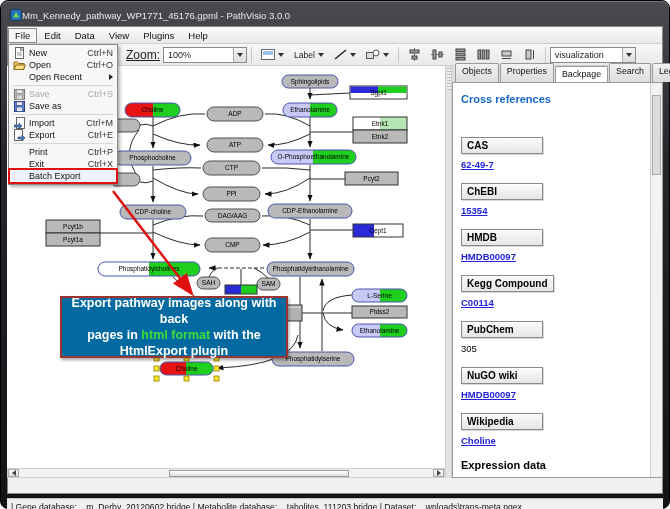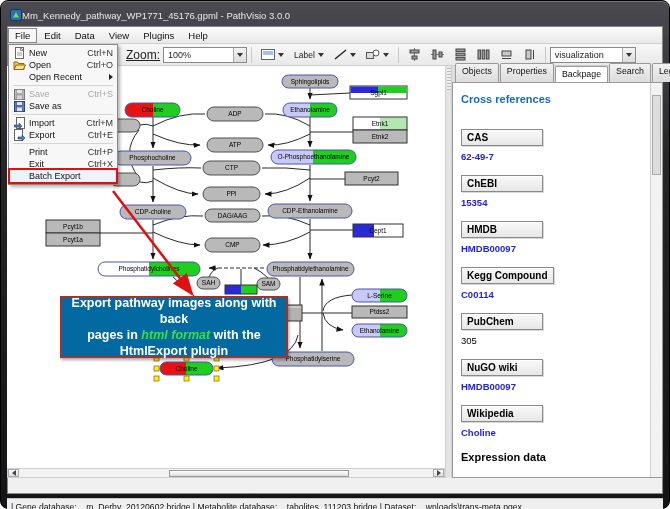--- a/index.html
+++ b/index.html
@@ -41,26 +41,26 @@
   #splitter{left:445px;top:66px;width:7px;height:412px;background:#e4e4e4;border-left:1px solid #cfcfcf;border-right:1px solid #cfcfcf;}
   #splitter .knob{position:absolute;left:1px;top:2px;width:4px;height:22px;background:repeating-linear-gradient(#bbb 0 1px,#eee 1px 3px);}
 
   
   #tabsrow{left:452px;top:66px;width:211px;height:16px;background:#dedede;display:flex;align-items:flex-end;padding-left:3px;font-size:8.8px;}
   .tab{padding:2px 6px 1px 6px;border:1px solid #9a9a9a;border-bottom:none;background:linear-gradient(#f2f2f2,#dcdcdc);
     margin-right:1px;border-radius:2px 2px 0 0;color:#111;height:19px;}
   .tab.active{background:#ffffff;height:16px;box-shadow:0 -1px 0 #fff inset;}
   #panel{left:452px;top:82px;width:211px;height:396px;background:#ffffff;border:1px solid #9a9a9a;overflow:hidden;}
   #panel-inner{position:absolute;left:8px;top:10px;right:16px;}
-  #bp-heading{color:#1668c8;font-weight:bold;font-size:11px;margin-bottom:24px;}
+  #bp-heading{color:#1668c8;font-weight:bold;font-size:11px;margin-bottom:32px;}
   .bp-sec{margin-bottom:13px;}
   .bp-box{min-width:82px;width:fit-content;border:1px solid #8a8a8a;box-shadow:inset 0 1px 0 #fff,1px 1px 0 #d8d8d8;
     background:linear-gradient(#fafafa,#e6e6e6);font-weight:bold;font-size:10px;color:#000;padding:2px 5px;}
   .bp-val{margin-top:5px;font-size:9.5px;}
-  .bp-val.link{color:#2222dd;font-weight:bold;}
+  .bp-val.link{color:#2222dd;font-weight:bold;text-decoration:underline;}
   #bp-footer{font-weight:bold;font-size:11px;color:#000;margin-top:4px;}
   #panel-scroll{position:absolute;right:0;top:0;width:12px;height:100%;background:#f2f2f2;border-left:1px solid #d0d0d0;}
   #panel-scroll .thumb{position:absolute;left:1px;top:12px;width:9px;height:80px;background:#dcdcdc;border:1px solid #aaa;}
 
   
   #hscroll{left:7px;top:468px;width:438px;height:10px;background:#f2f2f2;border:1px solid #cfcfcf;display:flex;align-items:center;}
   .sbtn{width:11px;height:8px;background:linear-gradient(#fdfdfd,#dcdcdc);border:1px solid #aaa;display:flex;align-items:center;justify-content:center;}
   .tri-l{width:0;height:0;border-top:3px solid transparent;border-bottom:3px solid transparent;border-right:4px solid #444;}
   .tri-r{width:0;height:0;border-top:3px solid transparent;border-bottom:3px solid transparent;border-left:4px solid #444;}
   #hthumb{position:absolute;left:150px;top:1px;width:180px;height:7px;background:linear-gradient(#fff,#ddd);border:1px solid #999;}
@@ -78,21 +78,21 @@
   .fm-short{color:#333;}
   .fm-row.disabled .fm-label,.fm-row.disabled .fm-short{color:#a8a8a8;}
   .fm-sep{height:1px;background:#d5d5d5;margin:2px 3px;}
   .fm-sub{width:0;height:0;border-top:3px solid transparent;border-bottom:3px solid transparent;border-left:4px solid #222;}
   .fm-row.highlight{outline:2px solid #e01010;outline-offset:0px;background:#eef2fb;}
 
   
   #annotation{left:60px;top:296px;width:228px;height:62px;z-index:30;background:#0369a1;
     border:2px solid #9c3431;color:#fff;font-weight:bold;font-size:12.5px;line-height:1.3;
     display:flex;flex-direction:column;justify-content:center;text-align:center;box-shadow:1px 2px 3px rgba(0,0,0,.35);}
-  #annotation .grn{color:#3bdf3b;font-style:italic;}
+  #annotation .grn{color:#3bdf3b;}
 
   #red-overlay{left:0;top:0;z-index:50;pointer-events:none;}
 </style>
 </head>
 <body>
 
 <div id="stage">
   <div id="frame" class="abs"></div>
 
   <div id="titlebar" class="abs">

